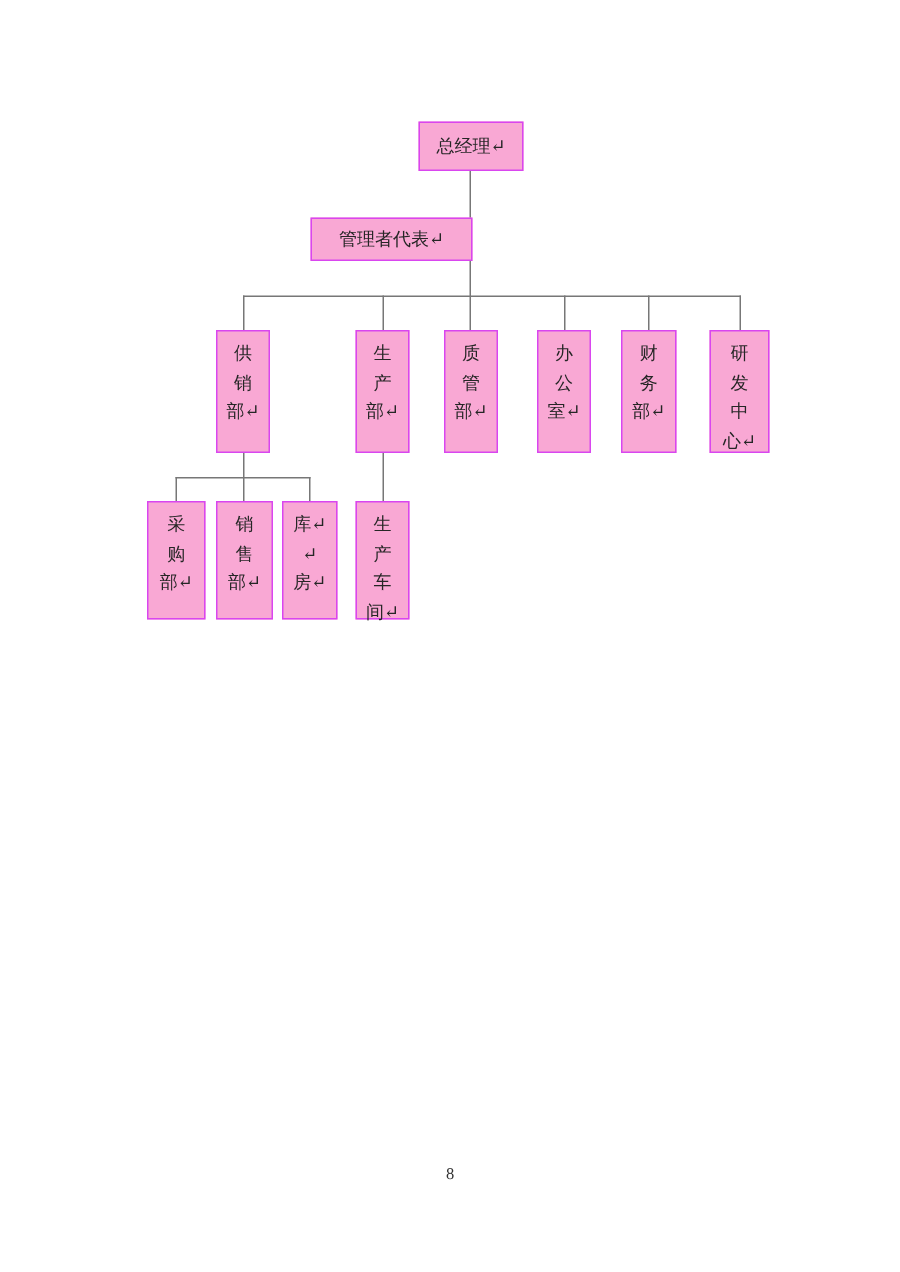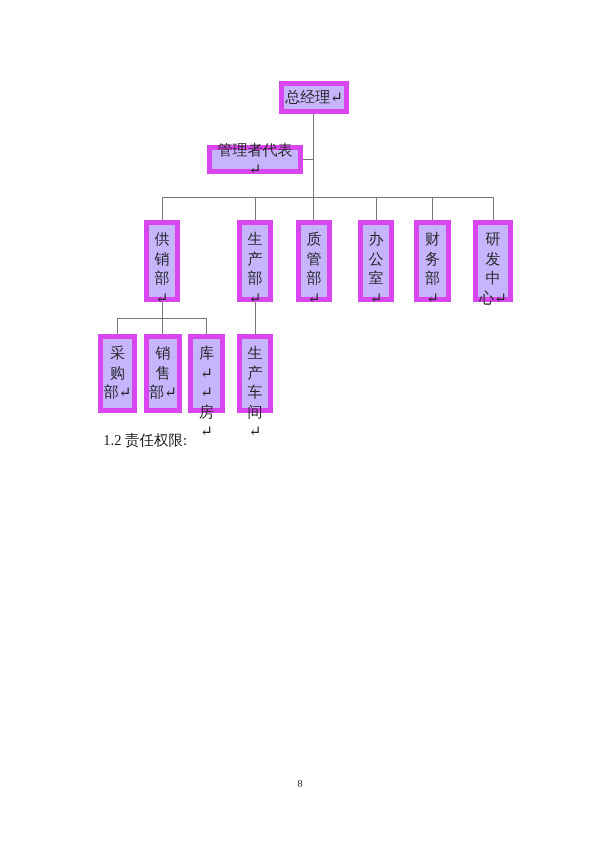--- a/index.html
+++ b/index.html
@@ -3,22 +3,22 @@
 <meta charset="utf-8">
 <style>
   html,body { margin:0; padding:0; background:#ffffff; }
   .page {
     position:relative; width:600px; height:848px; background:#ffffff;
     font-family:"Liberation Serif","DejaVu Serif",serif; color:#1a1a1a;
     overflow:hidden;
   }
   
   .obox {
-    position:absolute; box-sizing:border-box; border:5px solid #d946ef;
-    background:#c4b5fd; color:#262626; font-size:15px; text-align:center;
+    position:absolute; box-sizing:border-box; border:1px solid #d946ef;
+    background:#f9a8d4; color:#262626; font-size:12px; text-align:center;
   }
   .hbox { display:flex; align-items:center; justify-content:center; }
   .vbox { white-space:pre-line; line-height:19.5px; padding-top:5px; }
   
   .hline, .vline { position:absolute; background:#777; }
   .hline { height:1px; }
   .vline { width:1px; }
   
   .bodytext {
     position:absolute; left:83px; top:428px; width:437px;
@@ -47,21 +47,21 @@
     <div class="vline" style="left:432px; top:197px; height:23px;"></div>
     <div class="vline" style="left:493px; top:197px; height:23px;"></div>
     <div class="vline" style="left:162px; top:301px; height:33px;"></div>
     <div class="hline" style="left:117px; top:318px; width:90px;"></div>
     <div class="vline" style="left:117px; top:318px; height:16px;"></div>
     <div class="vline" style="left:206px; top:318px; height:16px;"></div>
     <div class="vline" style="left:255px; top:301px; height:33px;"></div>
 
     <div class="obox hbox" style="left:279px; top:81px; width:70px; height:33px;">总经理↵</div>
 
-    <div class="obox hbox" style="left:207px; top:145px; width:96px; height:29px;">管理者代表↵</div>
+    <div class="obox hbox" style="left:207px; top:145px; width:108px; height:29px;">管理者代表↵</div>
 
     <div class="obox vbox" style="left:144px; top:220px; width:36px; height:82px;">供
 销
 部↵</div>
     <div class="obox vbox" style="left:237px; top:220px; width:36px; height:82px;">生
 产
 部↵</div>
     <div class="obox vbox" style="left:296px; top:220px; width:36px; height:82px;">质
 管
 部↵</div>
@@ -85,18 +85,17 @@
     <div class="obox vbox" style="left:188px; top:334px; width:37px; height:79px;">库↵
 ↵
 房↵</div>
     <div class="obox vbox" style="left:237px; top:334px; width:36px; height:79px;">生
 产
 车
 间↵</div>
   </div>
 
   <div class="bodytext">
-    <p>1.2 责任权限:</p>
   </div>
 
   <div class="pageno">8</div>
 
 </div>
 
 </body></html>

